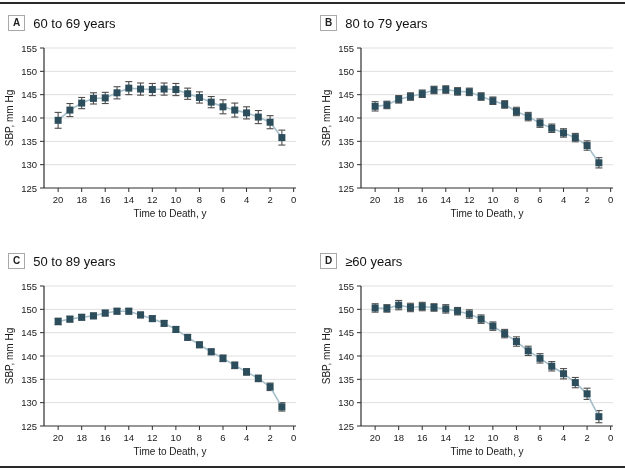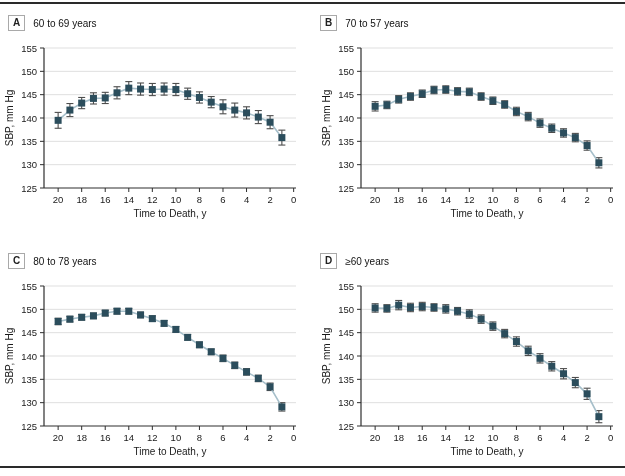--- a/index.html
+++ b/index.html
@@ -19,21 +19,21 @@
   .panel { position: relative; }
   .panel-header {
     position: absolute; top: 10px; left: 8px; height: 18px;
     display: flex; align-items: center; white-space: nowrap;
   }
   .panel-letter {
     display: inline-block; border: 1px solid #a9a9a9; background: #fff;
     font-size: 10px; font-weight: bold; color: #222;
     padding: 1px 4px; line-height: 12px;
   }
-  .panel-title { margin-left: 8px; font-size: 10px; color: #111; }
+  .panel-title { margin-left: 8px; font-size: 13px; color: #111; }
   svg.plot { position: absolute; top: 32px; left: 0; }
   .panel.right svg.plot { left: 5px; }
 </style>
 </head>
 <body>
 
 <div class="figure">
   <div class="rule rule-top"></div>
 
   <div class="grid">
@@ -170,21 +170,21 @@
           <rect x="243.04205607476635" y="73.36666666666669" width="7" height="7" fill="#2b4d5c"></rect>
           <rect x="254.81775700934577" y="77.56666666666672" width="7" height="7" fill="#2b4d5c"></rect>
           <rect x="266.5934579439253" y="82.70000000000003" width="7" height="7" fill="#2b4d5c"></rect>
           <rect x="278.36915887850466" y="98.09999999999994" width="7" height="7" fill="#2b4d5c"></rect>
         </svg>
     </div>
 
     <div class="panel right">
       <div class="panel-header">
         <span class="panel-letter">B</span>
-        <span class="panel-title">70 to 57 years</span>
+        <span class="panel-title">80 to 79 years</span>
       </div>
       <svg class="plot" width="308" height="196" viewBox="0 0 308 196">
           <line x1="44" x2="296" y1="128.66666666666666" y2="128.66666666666666" stroke="#dfdfdf" stroke-width="1"></line>
           <line x1="44" x2="296" y1="105.33333333333334" y2="105.33333333333334" stroke="#dfdfdf" stroke-width="1"></line>
           <line x1="44" x2="296" y1="82" y2="82" stroke="#dfdfdf" stroke-width="1"></line>
           <line x1="44" x2="296" y1="58.66666666666667" y2="58.66666666666667" stroke="#dfdfdf" stroke-width="1"></line>
           <line x1="44" x2="296" y1="35.33333333333333" y2="35.33333333333333" stroke="#dfdfdf" stroke-width="1"></line>
           <line x1="44" x2="296" y1="12" y2="12" stroke="#dfdfdf" stroke-width="1"></line>
           <line x1="44" x2="44" y1="12" y2="152" stroke="#2e2e2e" stroke-width="1.2"></line>
           <line x1="44" x2="296" y1="152" y2="152" stroke="#2e2e2e" stroke-width="1.2"></line>
@@ -306,21 +306,21 @@
           <rect x="243.04205607476635" y="93.43333333333328" width="7" height="7" fill="#2b4d5c"></rect>
           <rect x="254.81775700934577" y="98.09999999999994" width="7" height="7" fill="#2b4d5c"></rect>
           <rect x="266.5934579439253" y="106.03333333333336" width="7" height="7" fill="#2b4d5c"></rect>
           <rect x="278.36915887850466" y="123.29999999999997" width="7" height="7" fill="#2b4d5c"></rect>
         </svg>
     </div>
 
     <div class="panel">
       <div class="panel-header">
         <span class="panel-letter">C</span>
-        <span class="panel-title">80 to 78 years</span>
+        <span class="panel-title">50 to 89 years</span>
       </div>
       <svg class="plot" width="308" height="196" viewBox="0 0 308 196">
           <line x1="44" x2="296" y1="128.66666666666666" y2="128.66666666666666" stroke="#dfdfdf" stroke-width="1"></line>
           <line x1="44" x2="296" y1="105.33333333333334" y2="105.33333333333334" stroke="#dfdfdf" stroke-width="1"></line>
           <line x1="44" x2="296" y1="82" y2="82" stroke="#dfdfdf" stroke-width="1"></line>
           <line x1="44" x2="296" y1="58.66666666666667" y2="58.66666666666667" stroke="#dfdfdf" stroke-width="1"></line>
           <line x1="44" x2="296" y1="35.33333333333333" y2="35.33333333333333" stroke="#dfdfdf" stroke-width="1"></line>
           <line x1="44" x2="296" y1="12" y2="12" stroke="#dfdfdf" stroke-width="1"></line>
           <line x1="44" x2="44" y1="12" y2="152" stroke="#2e2e2e" stroke-width="1.2"></line>
           <line x1="44" x2="296" y1="152" y2="152" stroke="#2e2e2e" stroke-width="1.2"></line>

